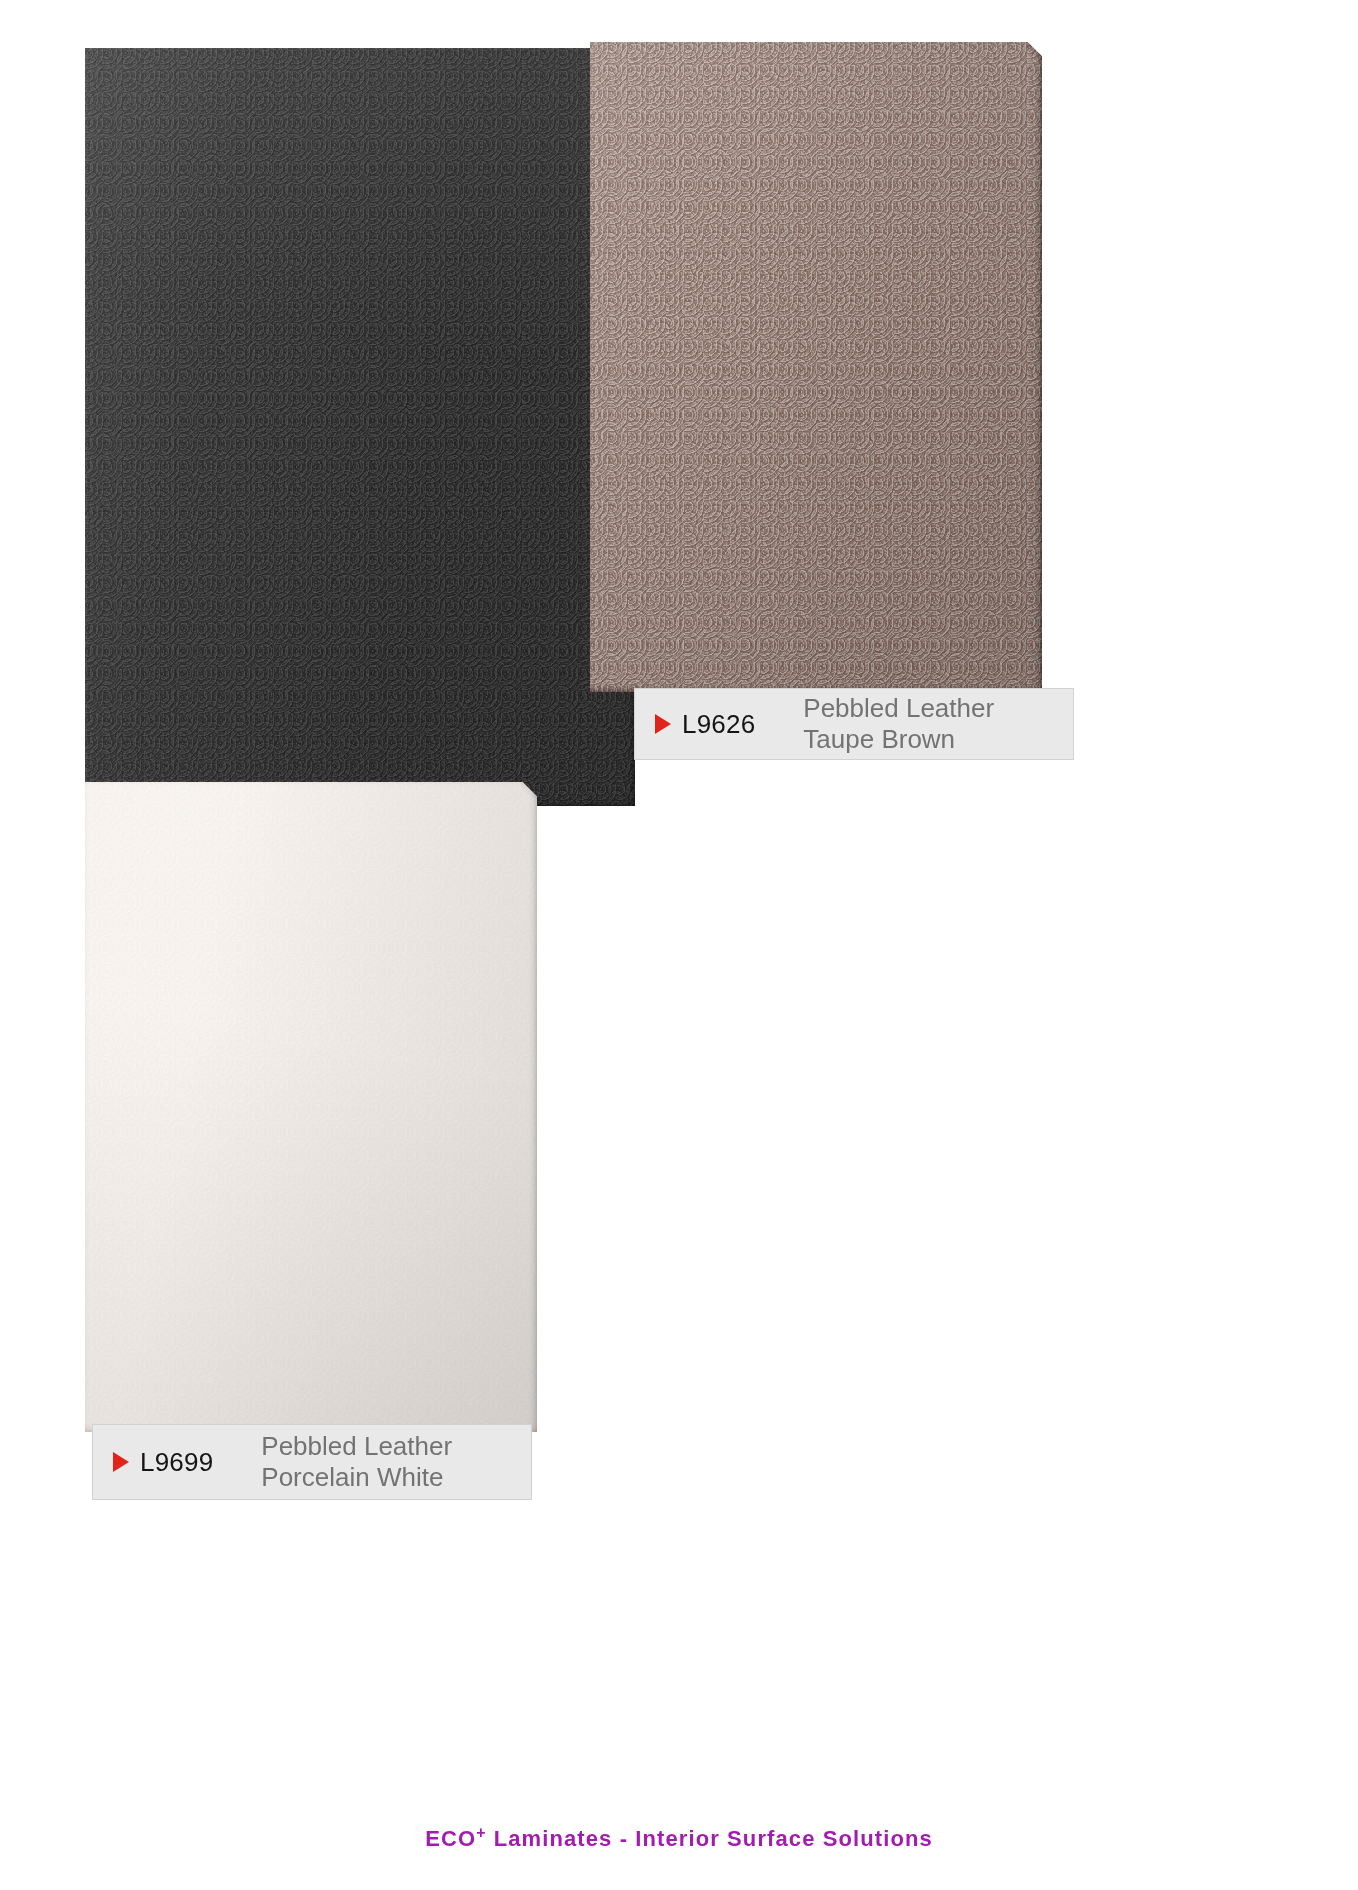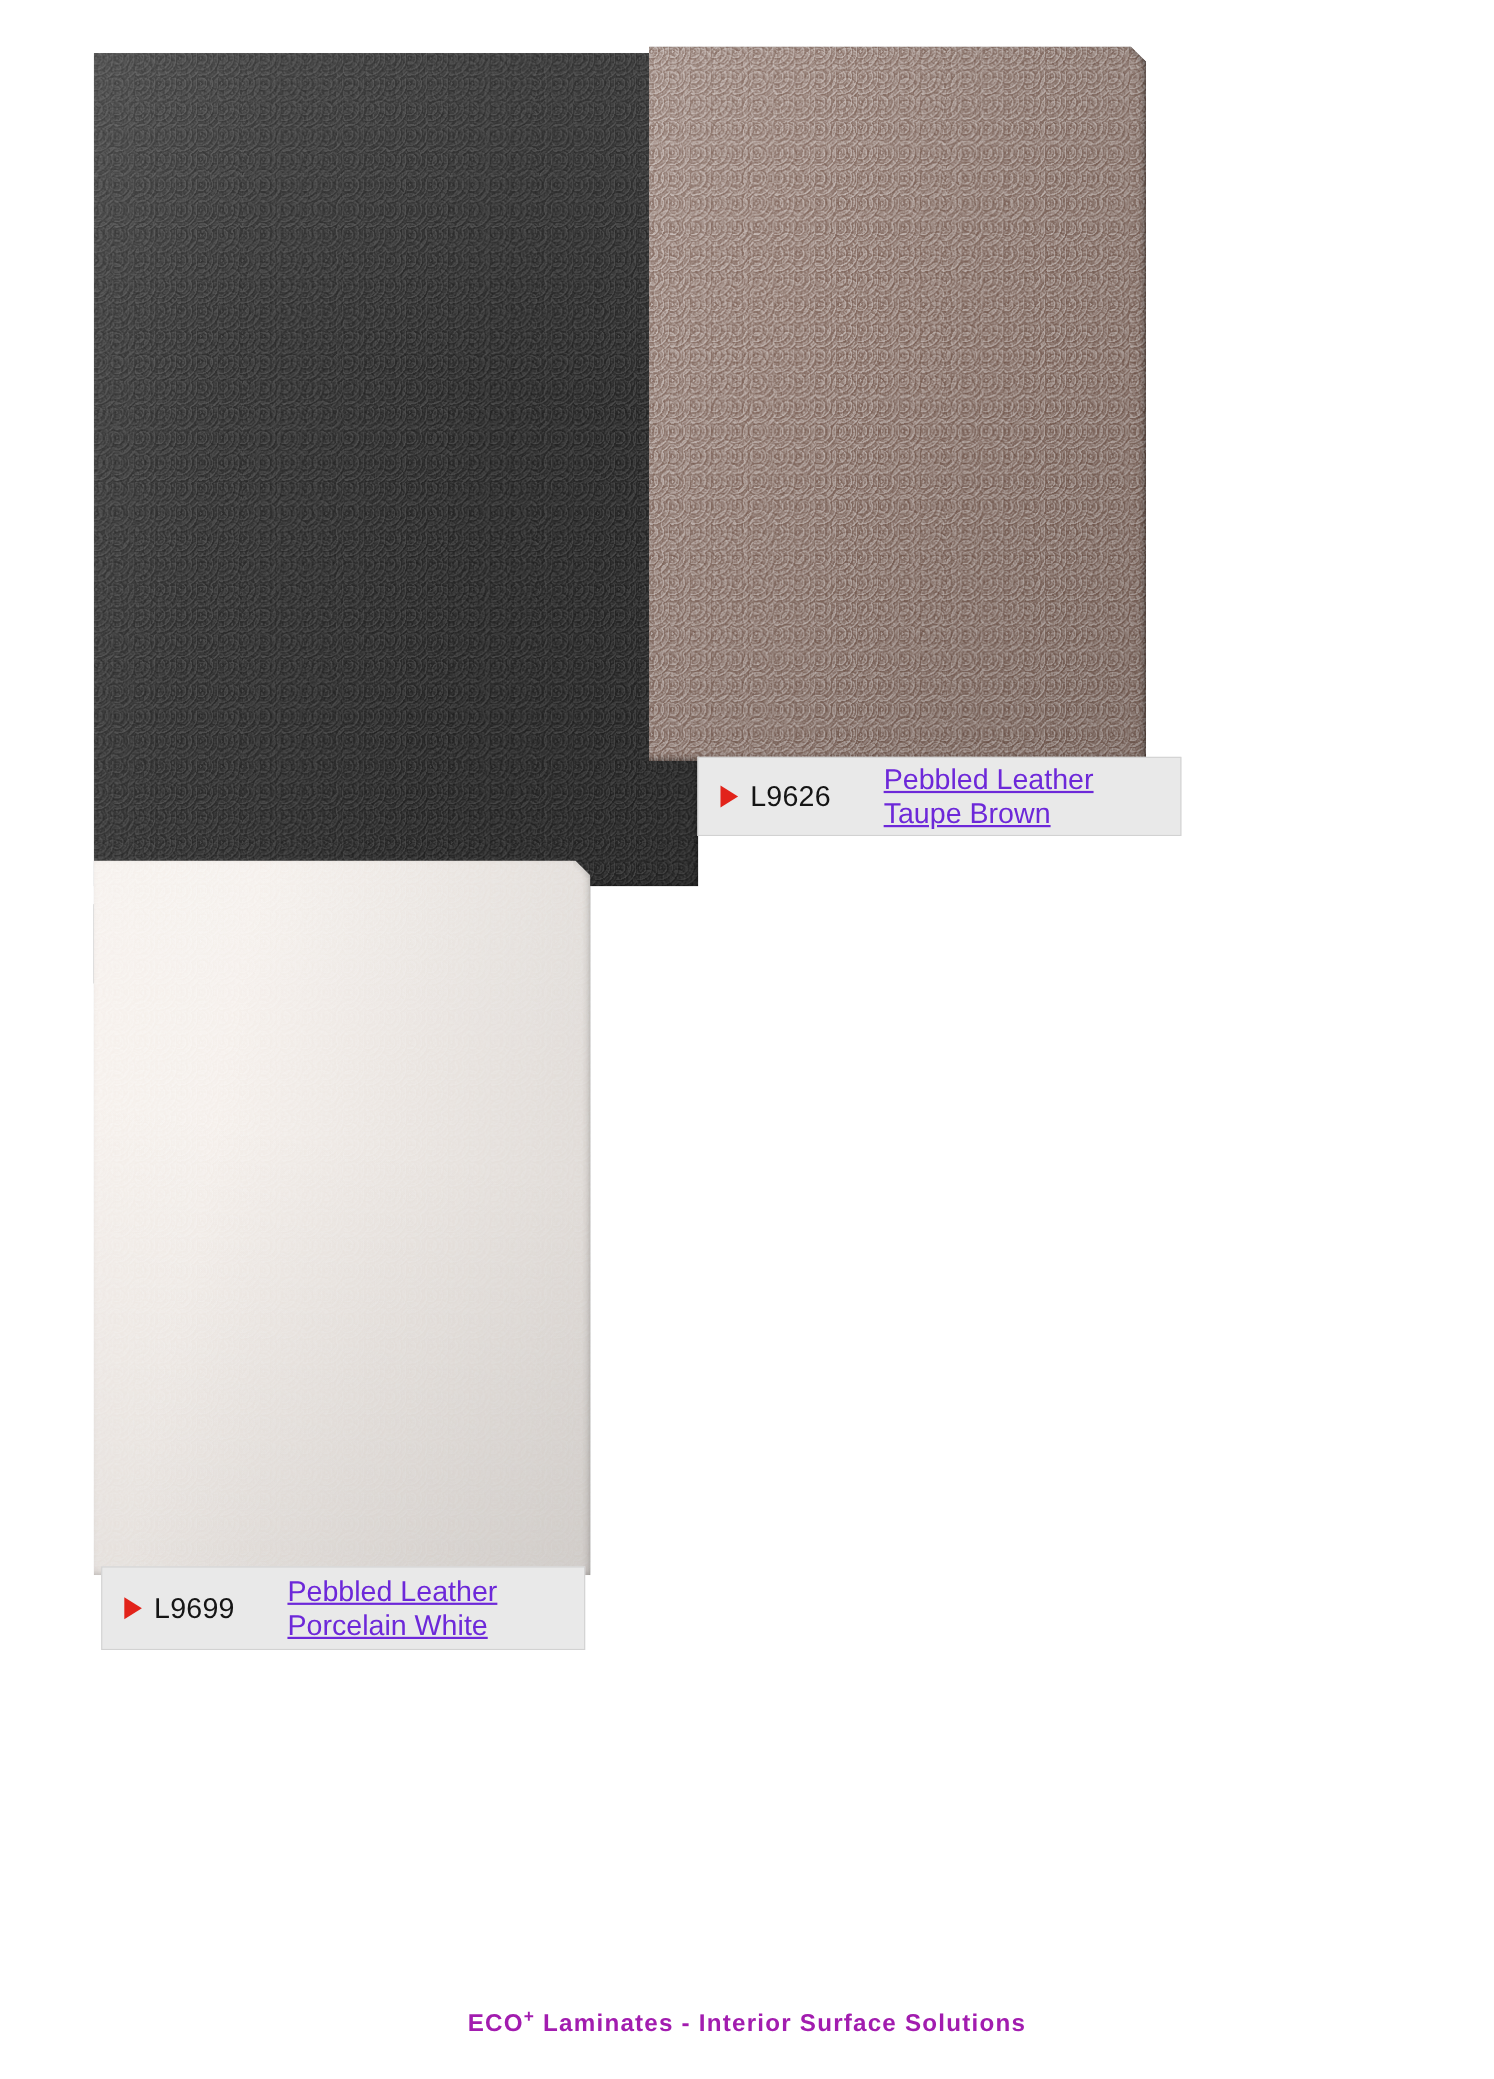--- a/index.html
+++ b/index.html
@@ -118,24 +118,23 @@
 
   .code {
     font-size: 26px;
     color: #151515;
     letter-spacing: .2px;
     white-space: nowrap;
   }
 
   .name {
     font-size: 26px;
-    color: #6d28d9;
+    color: #737373;
     line-height: 1.18;
     white-space: pre-line;
-    text-decoration: underline;
   }
 
   .name-1line { margin-left: 46px; }
   .name-2line { margin-left: 48px; }
 
   
   .footer {
     position: absolute;
     left: 0;
     right: 0;

